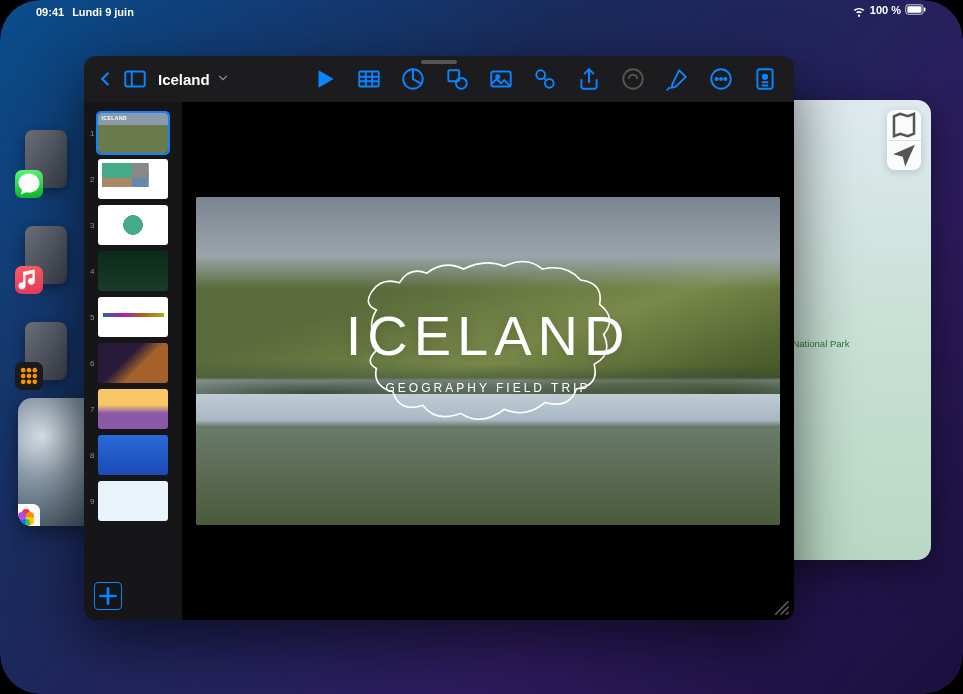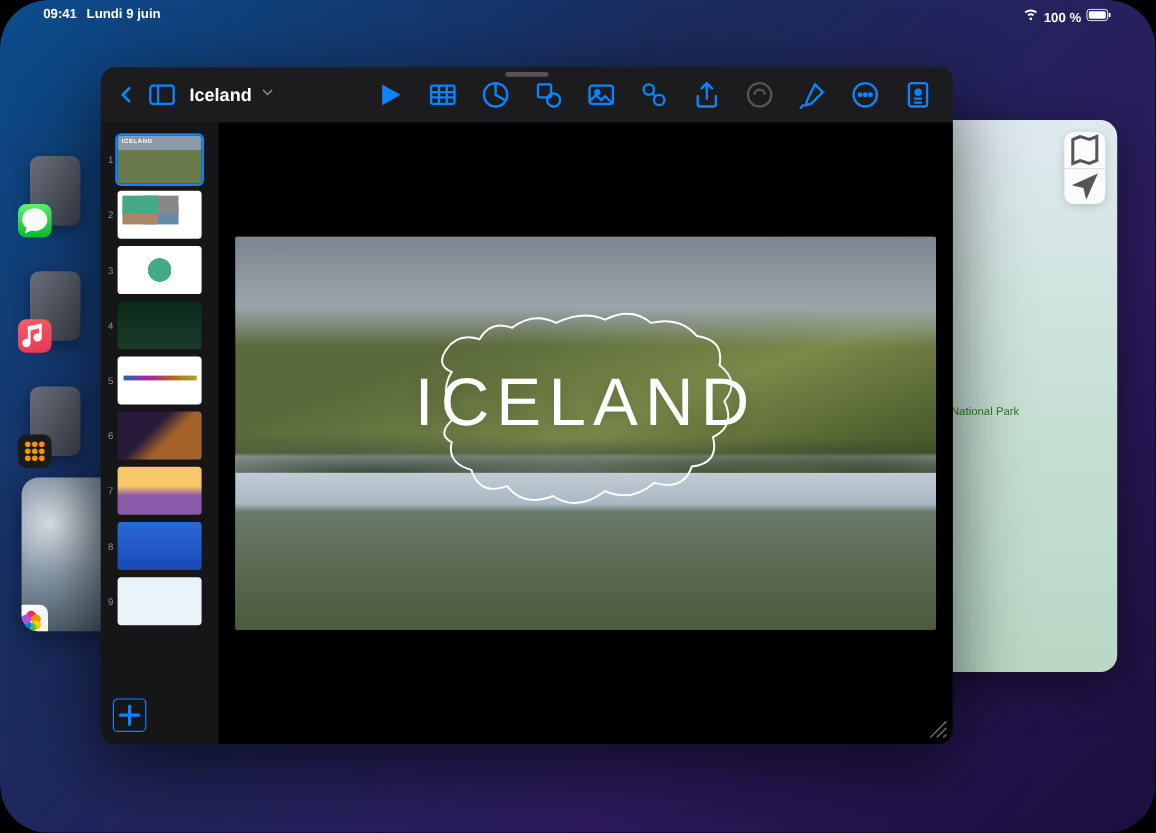--- a/index.html
+++ b/index.html
@@ -26,21 +26,21 @@
     height: 24px;
     display: flex;
     justify-content: space-between;
     align-items: center;
     padding: 0 36px;
     color: #fff;
     font-size: 11px;
     font-weight: 600;
   }
   .status-left { display: flex; gap: 8px; align-items: flex-start; }
-  .status-right { display: flex; gap: 4px; align-items: flex-end; }
+  .status-right { display: flex; gap: 4px; align-items: flex-start; }
 
   
   .stage-strip {
     position: absolute;
     left: 22px;
     top: 130px;
     width: 48px;
     display: flex;
     flex-direction: column;
     gap: 38px;
@@ -556,20 +556,21 @@
       </div>
 
       <div class="kn-canvas">
         <div class="slide">
           <div class="slide-bg"></div>
           <div class="slide-mountains"></div>
           <svg class="slide-outline" viewBox="0 0 200 140">
             <path d="M20 70 Q10 55 18 42 Q8 38 15 28 Q22 18 35 22 Q42 10 55 15 Q68 5 82 12 Q98 4 112 10 Q128 2 140 12 Q158 8 168 20 Q185 22 182 38 Q195 48 185 60 Q192 75 178 82 Q182 98 165 100 Q160 115 142 110 Q128 122 112 115 Q95 128 80 118 Q62 125 52 112 Q35 118 30 102 Q15 98 18 85 Q8 80 20 70 Z" fill="none" stroke="#fff" stroke-width="1.2"></path>
           </svg>
           <div class="slide-title">ICELAND</div>
+          <div class="slide-sub">GEOGRAPHY FIELD TRIP</div>
         </div>
       </div>
     </div>
 
     <div class="kn-resize">
       <svg viewBox="0 0 20 20">
           <path d="M4 18 L18 4 M10 18 L18 10 M16 18 L18 16" stroke="#666" stroke-width="1.5" fill="none" stroke-linecap="round"></path>
         </svg>
     </div>
   </div>

